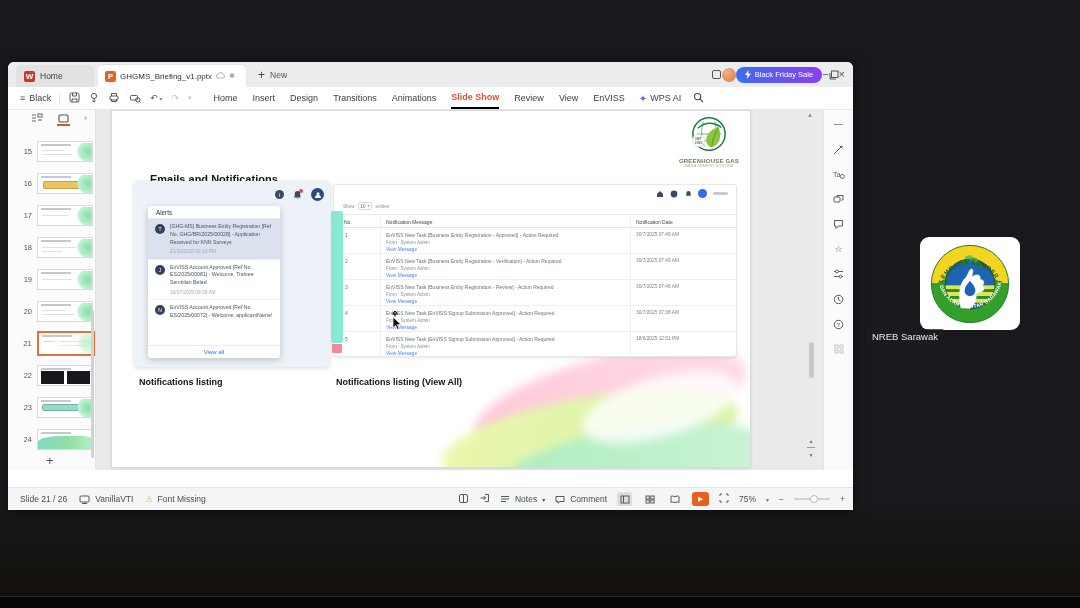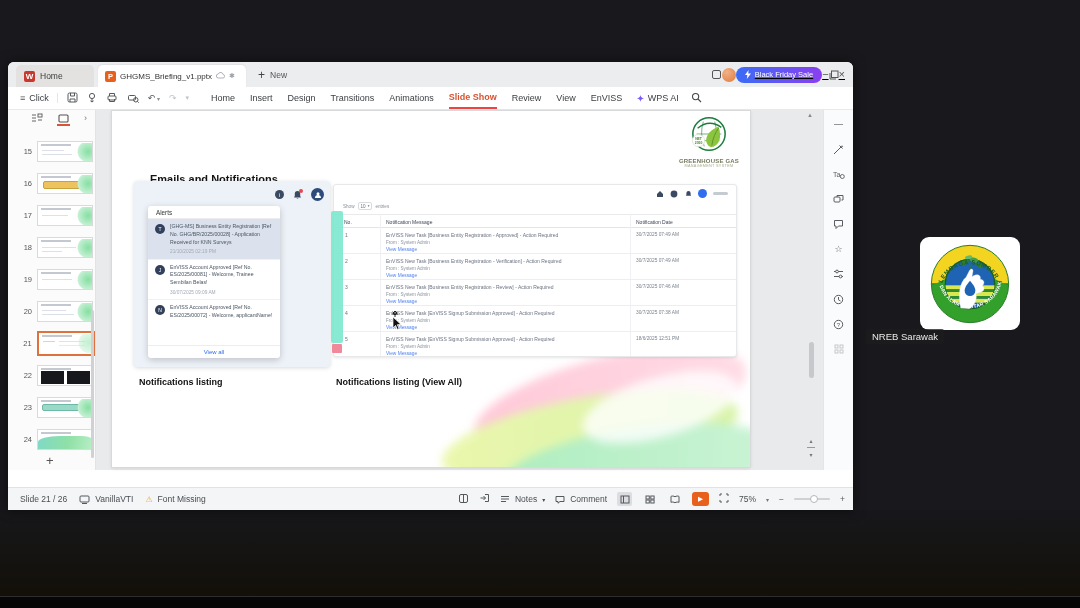--- a/index.html
+++ b/index.html
@@ -13,35 +13,35 @@
   
   .tabbar{position:absolute;left:0;top:0;width:100%;height:25px;background:#ecedef;border-radius:6px 6px 0 0;}
   .tab-home{position:absolute;left:8px;top:3px;height:22px;width:78px;background:#e3e2e0;border-radius:5px 5px 0 0;display:flex;align-items:center;gap:5px;padding:0 8px;font-size:8.5px;color:#3c3c3c;}
   .wlogo{width:11px;height:11px;background:#c8382e;border-radius:2px;color:#fff;font-size:8px;font-weight:bold;display:flex;align-items:center;justify-content:center;}
   .tab-doc{position:absolute;left:90px;top:3px;height:22px;width:148px;background:#fff;border-radius:5px 5px 0 0;display:flex;align-items:center;gap:4px;padding:0 7px;font-size:8px;color:#333;box-shadow:0 -1px 2px rgba(0,0,0,.06);}
   .plogo{width:11px;height:11px;background:#e8611c;border-radius:2px;color:#fff;font-size:7.5px;font-weight:bold;display:flex;align-items:center;justify-content:center;flex:0 0 auto;}
   .tab-doc .title{white-space:nowrap;overflow:hidden;}
   .miniico{color:#9aa0a6;font-size:7px;}
   .tab-new{position:absolute;left:250px;top:0;height:25px;display:flex;align-items:center;gap:5px;font-size:8.5px;color:#555;}
   .tab-new .plus{font-size:12px;color:#444;}
-  .tb-right{position:absolute;right:8px;top:0;height:25px;display:flex;align-items:center;text-decoration:underline;}
+  .tb-right{position:absolute;right:8px;top:0;height:25px;display:flex;align-items:center;}
   .promo{height:16px;padding:0 9px;border-radius:9px;background:linear-gradient(90deg,#3a6cf6,#8a3ff0);color:#fff;font-size:7.5px;display:flex;align-items:center;gap:4px;}
   .avatar-org{width:14px;height:14px;border-radius:50%;background:radial-gradient(circle at 35% 30%,#f3b286,#dd7a3d);}
   .winbtn{color:#555;font-size:11px;line-height:1;}
   .sq-ico svg{display:block;}
 
   
   .menurow{position:absolute;left:0;top:25px;width:100%;height:23px;background:#fff;border-bottom:1px solid #e8e9ea;display:flex;align-items:center;font-size:9px;color:#3d4043;}
   .filebtn{display:flex;align-items:center;gap:4px;margin-left:12px;padding-right:8px;border-right:1px solid #e5e6e8;}
   .hamb{font-size:9px;color:#555;}
   .qat{display:flex;align-items:center;gap:9px;margin-left:9px;color:#55585c;}
   .qat .dis{color:#c2c4c8;}
   .menu{display:flex;align-items:center;gap:15px;margin-left:22px;}
   .mi{position:relative;padding:5px 0;}
-  .mi.active{color:#d75434;font-weight:bold;border-bottom:2px solid #ef4444;}
+  .mi.active{color:#d75434;font-weight:bold;border-bottom:2px solid #000000;}
   .ai-item{display:flex;align-items:center;gap:3px;margin-left:14px;}
   .ai-star{color:#7b5bf5;font-size:10px;}
   .mn-right{position:absolute;right:10px;top:0;height:23px;display:flex;align-items:center;gap:11px;color:#5f6368;}
   .sharebtn{display:flex;align-items:center;gap:3px;border:1px solid #d9dadc;border-radius:3px;padding:2px 7px;font-size:8.5px;color:#d75434;background:#fff;}
   .vr{width:1px;height:12px;background:#e3e4e6;}
 
   
   .main{position:absolute;left:0;top:48px;width:100%;height:360px;}
   
   .tpanel{position:absolute;left:0;top:0;width:88px;height:100%;background:#fbfbfc;border-right:1px solid #e2e3e5;}
@@ -200,21 +200,21 @@
               <path d="M1 3v6h6" fill="none" stroke="#555" stroke-width="1"></path>
             </svg>
         </span>
         <span class="winbtn">×</span>
       </div>
     </div>
 
     <div class="menurow">
       <div class="filebtn">
         <span class="hamb">≡</span>
-        <span>Click</span>
+        <span>Black</span>
       </div>
       <div class="qat">
         <span><svg width="11" height="11" viewBox="0 0 11 11">
               <rect x="1" y="1" width="9" height="9" rx="1.5" fill="none" stroke="#55585c" stroke-width="1"></rect>
               <path d="M3.5 1v3h4V1M3 10V7h5v3" fill="none" stroke="#55585c" stroke-width="1"></path>
             </svg></span>
         <span><svg width="10" height="11" viewBox="0 0 10 11">
               <circle cx="5" cy="4" r="2.6" fill="none" stroke="#55585c" stroke-width="1"></circle>
               <path d="M5 6.8V10M3.4 8.8L5 10l1.6-1.2" fill="none" stroke="#55585c" stroke-width="1"></path>
             </svg></span>

